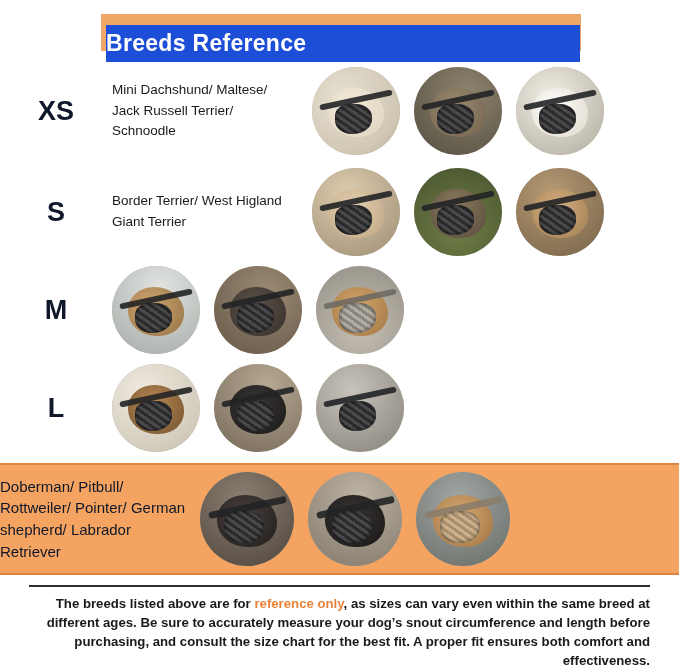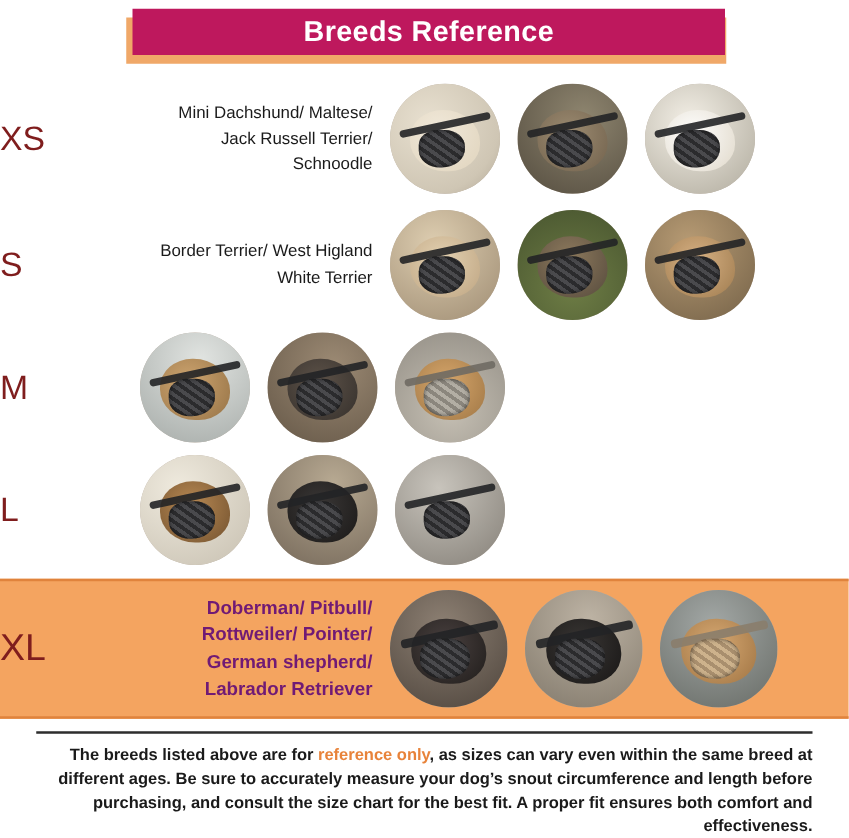--- a/index.html
+++ b/index.html
@@ -31,27 +31,27 @@
     position: absolute;
     left: 101px;
     top: 9px;
     width: 480px;
     height: 37px;
     background: #f0a868;
   }
   .header-bar {
     position: absolute;
     left: 106px;
-    top: 2px;
+    top: 20px;
     width: 474px;
     height: 37px;
-    background: #be185d;
+    background: #1d4ed8;
     display: flex;
     align-items: center;
-    justify-content: center;
+    justify-content: flex-start;
   }
   .header-title {
     color: #ffffff;
     font-size: 23px;
     font-weight: bold;
     letter-spacing: 0.3px;
   }
 
   
   .table {
@@ -74,43 +74,42 @@
     height: 112px;
     background: #f4a460;
     border-top: 2px solid #e0833c;
     border-bottom: 2px solid #e0833c;
     margin-top: 6px;
   }
 
   .size-cell {
     width: 112px;
     flex: 0 0 112px;
-    text-align: left;
+    text-align: center;
     font-size: 27px;
-    font-weight: normal;
-    color: #7f1d1d;
+    font-weight: bold;
+    color: #0f172a;
   }
   .row.xl .size-cell {
     font-size: 30px;
   }
   .breeds-cell {
     width: 200px;
     flex: 0 0 200px;
     font-size: 13.5px;
     line-height: 1.55;
     color: #1a1a1a;
     padding-right: 14px;
     box-sizing: border-box;
-    text-align: right;
   }
   .row.xl .breeds-cell {
     font-size: 15px;
-    font-weight: bold;
+    font-weight: normal;
     line-height: 1.45;
-    color: #701a75;
+    color: #0f172a;
   }
   .photos-cell {
     flex: 1 1 auto;
     display: flex;
     align-items: center;
     justify-content: flex-start;
     gap: 14px;
   }
 
   .photo {
@@ -217,21 +216,21 @@
           <div class="bg" style="background:radial-gradient(circle at 40% 35%, #f3efe6, #b9b4a7 85%);"></div>
           <div class="dog" style="background:radial-gradient(circle at 40% 40%, #ffffff, #e6e0d4 80%);"></div>
           <div class="strap"></div>
           <div class="muzzle"></div>
         </div>
       </div>
     </div>
 
     <div class="row s">
       <div class="size-cell">S</div>
-      <div class="breeds-cell">Border Terrier/ West Higland White Terrier</div>
+      <div class="breeds-cell">Border Terrier/ West Higland Giant Terrier</div>
       <div class="photos-cell">
         <div class="photo">
           <div class="bg" style="background:radial-gradient(circle at 40% 30%, #ddcdb0, #a8967c 85%);"></div>
           <div class="dog" style="background:radial-gradient(circle at 45% 40%, #e4d2b2, #c6ae8c 80%);"></div>
           <div class="strap"></div>
           <div class="muzzle"></div>
         </div>
         <div class="photo">
           <div class="bg" style="background:radial-gradient(circle at 50% 70%, #6e7d45, #4d5a32 85%);"></div>
           <div class="dog" style="background:radial-gradient(circle at 45% 35%, #8d7a5d, #5f5242 85%);"></div>
@@ -289,21 +288,20 @@
         <div class="photo">
           <div class="bg" style="background:radial-gradient(circle at 40% 30%, #c8c4bc, #8f8a82 85%);"></div>
           <div class="dog" style="background:radial-gradient(circle at 45% 40%, #a89madd, #7d7463 85%);"></div>
           <div class="strap"></div>
           <div class="muzzle"></div>
         </div>
       </div>
     </div>
 
     <div class="row xl">
-      <div class="size-cell">XL</div>
       <div class="breeds-cell">Doberman/ Pitbull/ Rottweiler/ Pointer/ German shepherd/ Labrador Retriever</div>
       <div class="photos-cell">
         <div class="photo">
           <div class="bg" style="background:radial-gradient(circle at 45% 30%, #8d8073, #574d44 85%);"></div>
           <div class="dog" style="background:radial-gradient(circle at 45% 40%, #4a4140, #262220 85%);"></div>
           <div class="strap"></div>
           <div class="muzzle"></div>
         </div>
         <div class="photo">
           <div class="bg" style="background:radial-gradient(circle at 55% 25%, #bdb3a4, #8a8173 85%);"></div>

